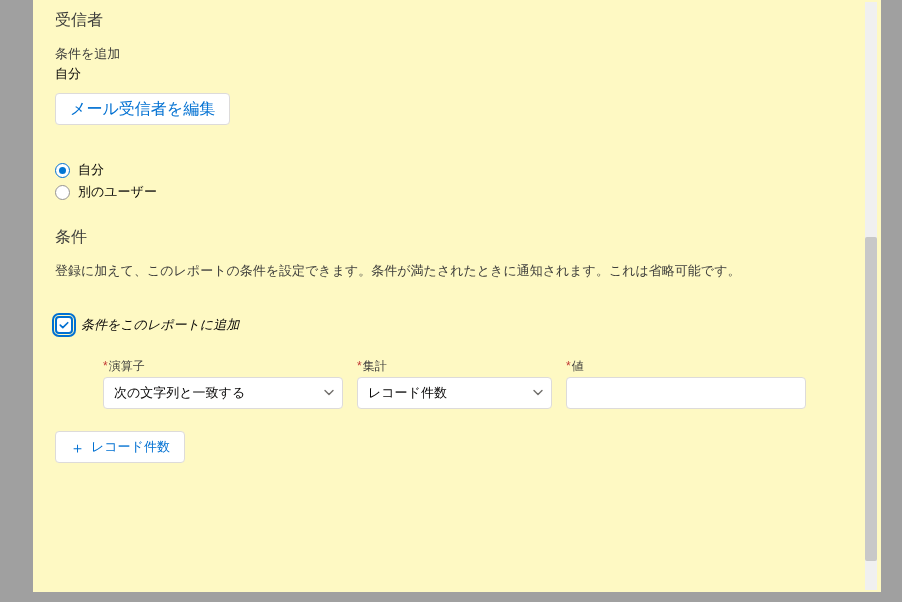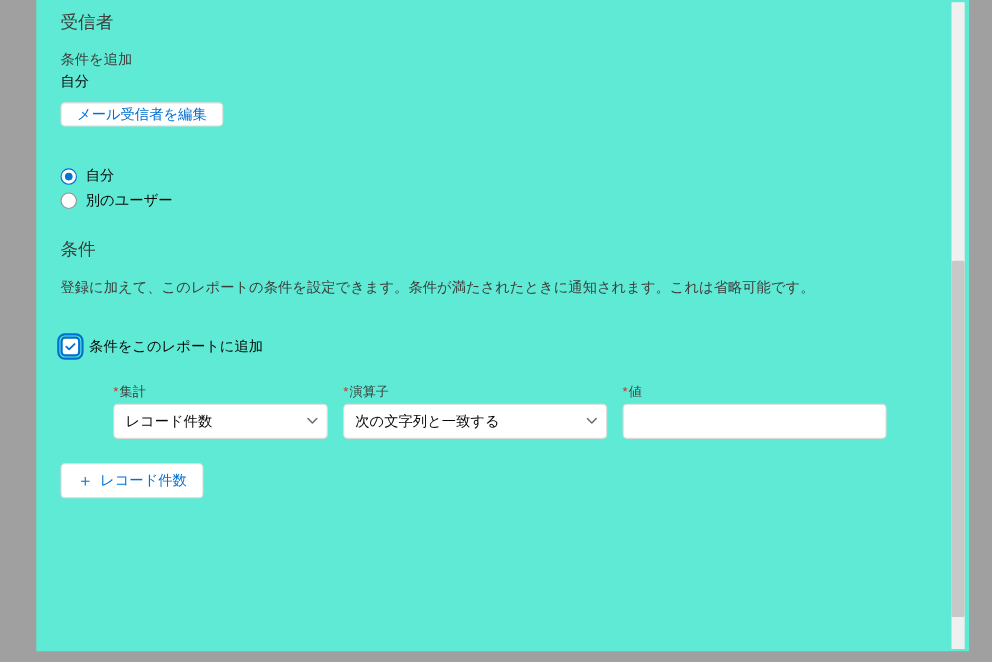--- a/index.html
+++ b/index.html
@@ -14,21 +14,21 @@
       height: 602px;
       position: relative;
       overflow: hidden;
     }
     .modal-wrap {
       position: absolute;
       left: 33px;
       top: 0;
       right: 21px;
       bottom: 10px;
-      background: #5eead4;
+      background: #fef9c3;
       display: flex;
     }
     .modal-scroll {
       flex: 1;
       overflow-y: auto;
       padding: 10px 18px 16px 22px;
       position: relative;
     }
     .scrollbar-wrap {
       position: absolute;
@@ -73,23 +73,23 @@
       color: #080707;
       margin-bottom: 10px;
     }
     .btn-outline {
       display: inline-flex;
       align-items: center;
       justify-content: center;
       border: 1px solid #dddbda;
       background: #fff;
       color: #0070d2;
-      font-size: 13px;
+      font-size: 16px;
       padding: 0 14px;
-      height: 22px;
+      height: 32px;
       border-radius: 4px;
       cursor: pointer;
     }
     .block-gap {
       margin-bottom: 26px;
     }
     .radio-group {
       display: flex;
       flex-direction: column;
       gap: 4px;
@@ -129,20 +129,21 @@
       font-size: 13px;
       color: #3e3e3c;
       margin-bottom: 36px;
     }
 
     .checkbox-row {
       display: flex;
       align-items: center;
       gap: 8px;
       margin-bottom: 24px;
+      font-style: italic;
     }
     .checkbox {
       width: 18px;
       height: 18px;
       border: 2px solid #0070d2;
       border-radius: 4px;
       background: #fff;
       display: flex;
       align-items: center;
       justify-content: center;
@@ -307,35 +308,35 @@
         <span class="checkbox">
           <svg viewBox="0 0 16 16">
             <path d="M3 8.2 L6.4 11.5 L13 5" stroke="#0070d2" stroke-width="2.2" fill="none" stroke-linecap="round" stroke-linejoin="round"></path>
           </svg>
         </span>
         <span class="checkbox-label">条件をこのレポートに追加</span>
       </div>
 
 
       <div class="cond-row">
-        <div class="cond-col agg">
-          <div class="req-label"><span class="star">*</span><span>集計</span></div>
+        <div class="cond-col op">
+          <div class="req-label"><span class="star">*</span><span>演算子</span></div>
           <div class="select">
-            <span>レコード件数</span>
+            <span>次の文字列と一致する</span>
             <span class="chev">
               <svg width="10" height="10" viewBox="0 0 10 10">
                   <path d="M1 3 L5 7 L9 3" stroke="#706e6b" stroke-width="1.4" fill="none" stroke-linecap="round" stroke-linejoin="round"></path>
                 </svg>
             </span>
           </div>
         </div>
-        <div class="cond-col op">
-          <div class="req-label"><span class="star">*</span><span>演算子</span></div>
+        <div class="cond-col agg">
+          <div class="req-label"><span class="star">*</span><span>集計</span></div>
           <div class="select">
-            <span>次の文字列と一致する</span>
+            <span>レコード件数</span>
             <span class="chev">
               <svg width="10" height="10" viewBox="0 0 10 10">
                   <path d="M1 3 L5 7 L9 3" stroke="#706e6b" stroke-width="1.4" fill="none" stroke-linecap="round" stroke-linejoin="round"></path>
                 </svg>
             </span>
           </div>
         </div>
         <div class="cond-col val">
           <div class="req-label"><span class="star">*</span><span>値</span></div>
           <input class="input" type="text" value="" style="">

